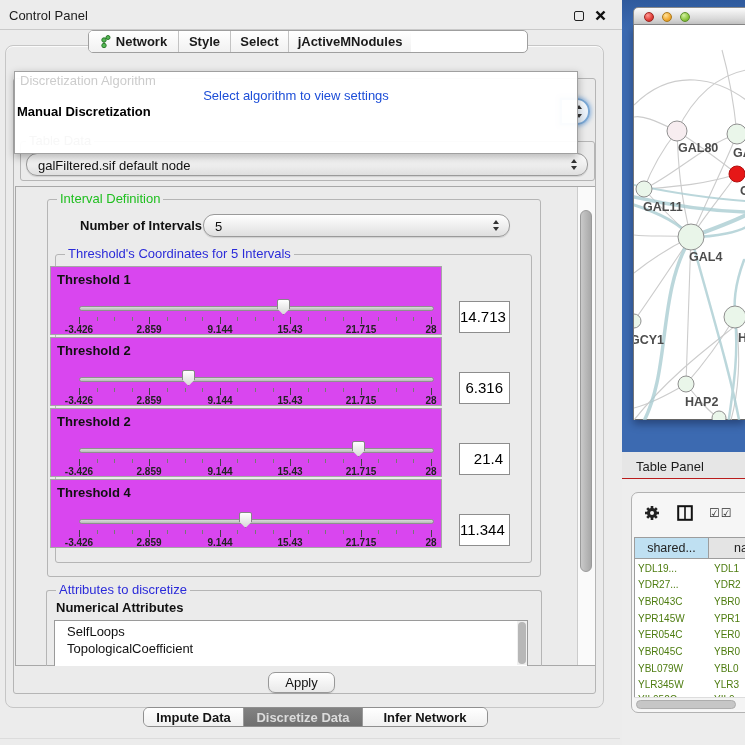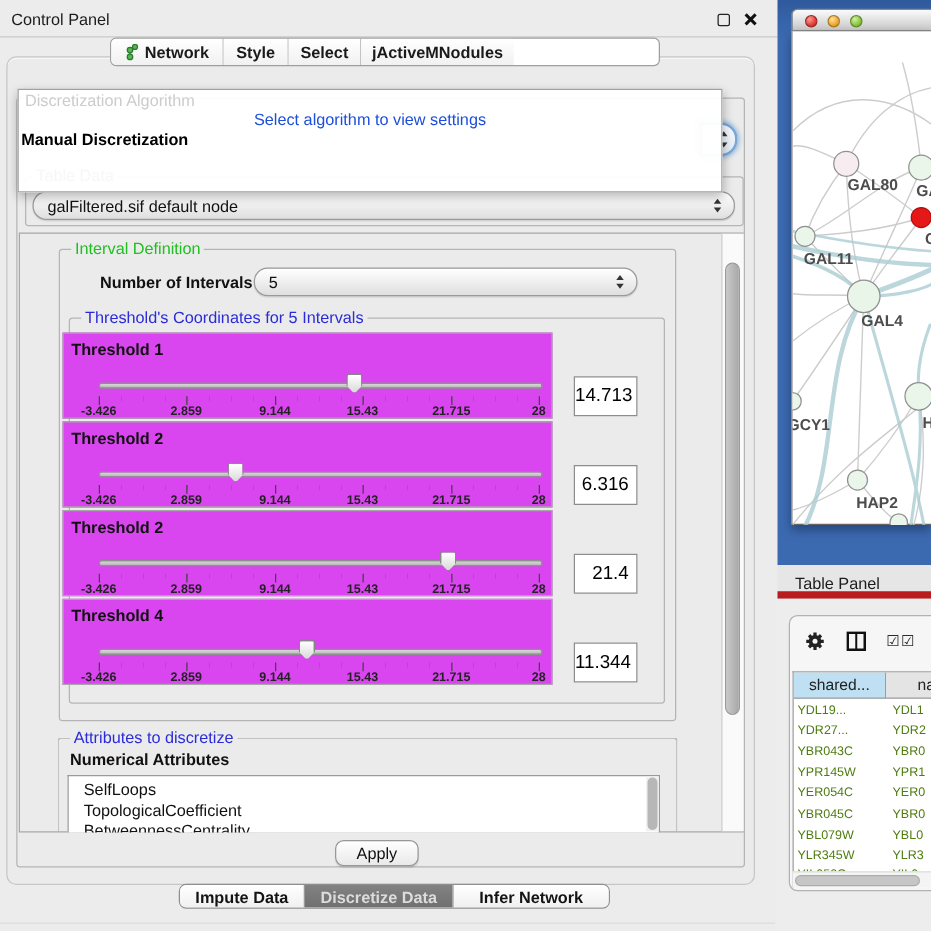--- a/index.html
+++ b/index.html
@@ -56,21 +56,21 @@
   #popup .ghost { position:absolute; left:5px; top:1px; font-size:13px; color:#cccccc; }
   #popup .hint { position:absolute; left:0; right:0; top:16px; text-align:center; font-size:13px; color:#1d4ed8; }
   #popup .opt1 { position:absolute; left:2px; top:32px; font-size:13px; font-weight:bold; color:#000; }
   #popup .opt2 { position:absolute; left:2px; top:47px; font-size:13px; color:#000; }
   #alg-combo { left:560px; top:98px; width:30px; height:27px; border:2px solid #7aa7d4; border-radius:0 13px 13px 0; background:linear-gradient(#f8fbfe,#dfeaf5); box-shadow:0 0 4px 1px rgba(110,160,215,.8); }
   
   #desktop { left:622px; top:0; width:123px; height:452px; background:linear-gradient(#2f5a9d,#3c6ab1 30px); }
   #netwin-title { left:633px; top:7px; width:120px; height:18px; background:linear-gradient(#fbfbfb,#c8c8c8); border:1px solid #8a8a8a; border-radius:5px 0 0 0; }
   .light { position:absolute; top:3.5px; width:10px; height:10px; border-radius:50%; }
   #canvas { left:633px; top:25px; width:112px; height:395px; background:#fff; border-left:1px solid #777; border-bottom:1px solid #666; box-shadow:0 4px 8px rgba(0,0,20,.35);font-weight:bold; }
-  #tp-header { left:622px; top:452px; width:123px; height:27px; background:#e6e6e6; border-bottom:6px solid #b91c1c; }
+  #tp-header { left:622px; top:452px; width:123px; height:27px; background:#e6e6e6; border-bottom:1px solid #b91c1c; }
   #tp-header span { position:absolute; left:14px; top:7px; font-size:13px; color:#1c1c1c; }
   #tp-bg { left:622px; top:479px; width:123px; height:266px; background:#ededed; }
   #tp-panel { left:631px; top:492px; width:130px; height:221px; background:#f6f6f6; border:1px solid #b2b2b2; border-radius:7px; }
   #tp-table { left:634px; top:537px; width:111px; height:173px; background:#fff; overflow:hidden; border-top:1px solid #9d9d9d; border-left:1px solid #9d9d9d; }
   .hcell { position:absolute; top:0; height:21px; font-size:12.5px; color:#222; border-right:1px solid #9d9d9d; border-bottom:1px solid #9d9d9d; display:flex; align-items:center; justify-content:center; }
   .trow { position:absolute; width:100%; height:17px; font-size:10px; color:#4d7c0f; }
   .trow .c1 { position:absolute; left:3px; top:0; }
   .trow .c2 { position:absolute; left:79px; top:0; }
   #hsb { left:634px; top:697px; width:111px; height:13px; background:#f4f4f4; border-top:1px solid #ddd; }
   #hsb .th { position:absolute; left:2px; top:2px; width:100px; height:9px; background:#c6c6c6; border:1px solid #adadad; border-radius:5px; }
@@ -223,21 +223,20 @@
   <span class="ticklabel" style="left:380px">28</span>
   <div class="tvalue">11.344</div>
 </div>
 
 <div class="abs gbox" style="left:46px; top:590px; width:496px; height:76px; border-bottom:none; border-radius:3px 3px 0 0;"></div>
 <span class="glabel" style="left:56px; top:583px; color:#2b2bd9;">Attributes to discretize</span>
 <span class="abs" style="left:56px; top:600px; font-size:13px; font-weight:bold; color:#111;">Numerical Attributes</span>
 <div class="abs" id="attr-list">
   <div class="li">SelfLoops</div>
   <div class="li">TopologicalCoefficient</div>
-  <div class="li">BetweennessCentrality</div>
 </div>
 <div class="abs" id="attr-vsb">
     <div class="th"></div>
   </div>
 
 <div class="abs" id="popup">
   <div class="ghost">Discretization Algorithm</div>
   <div class="hint">Select algorithm to view settings</div>
   <div class="opt1">Manual Discretization</div>
 </div>

